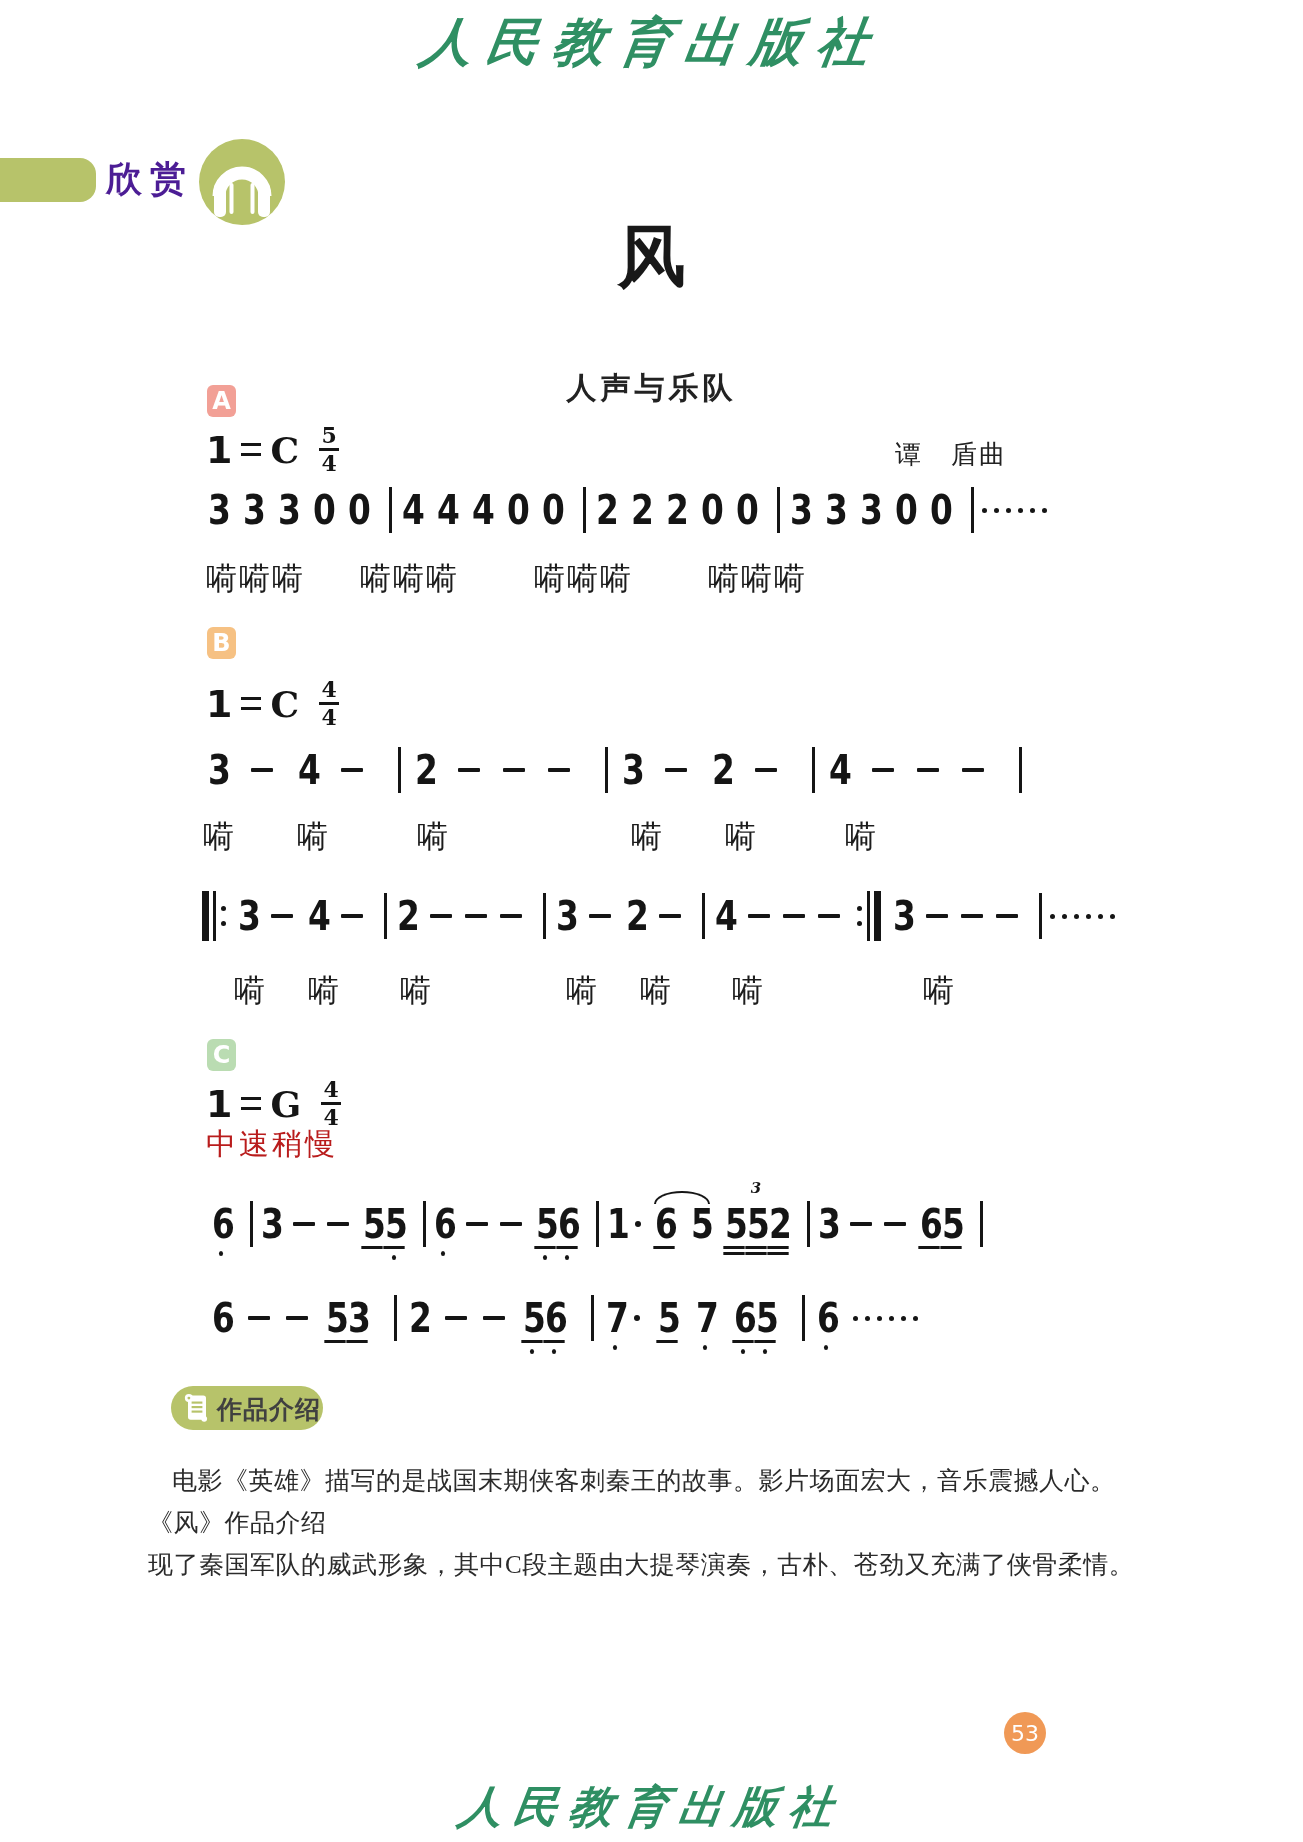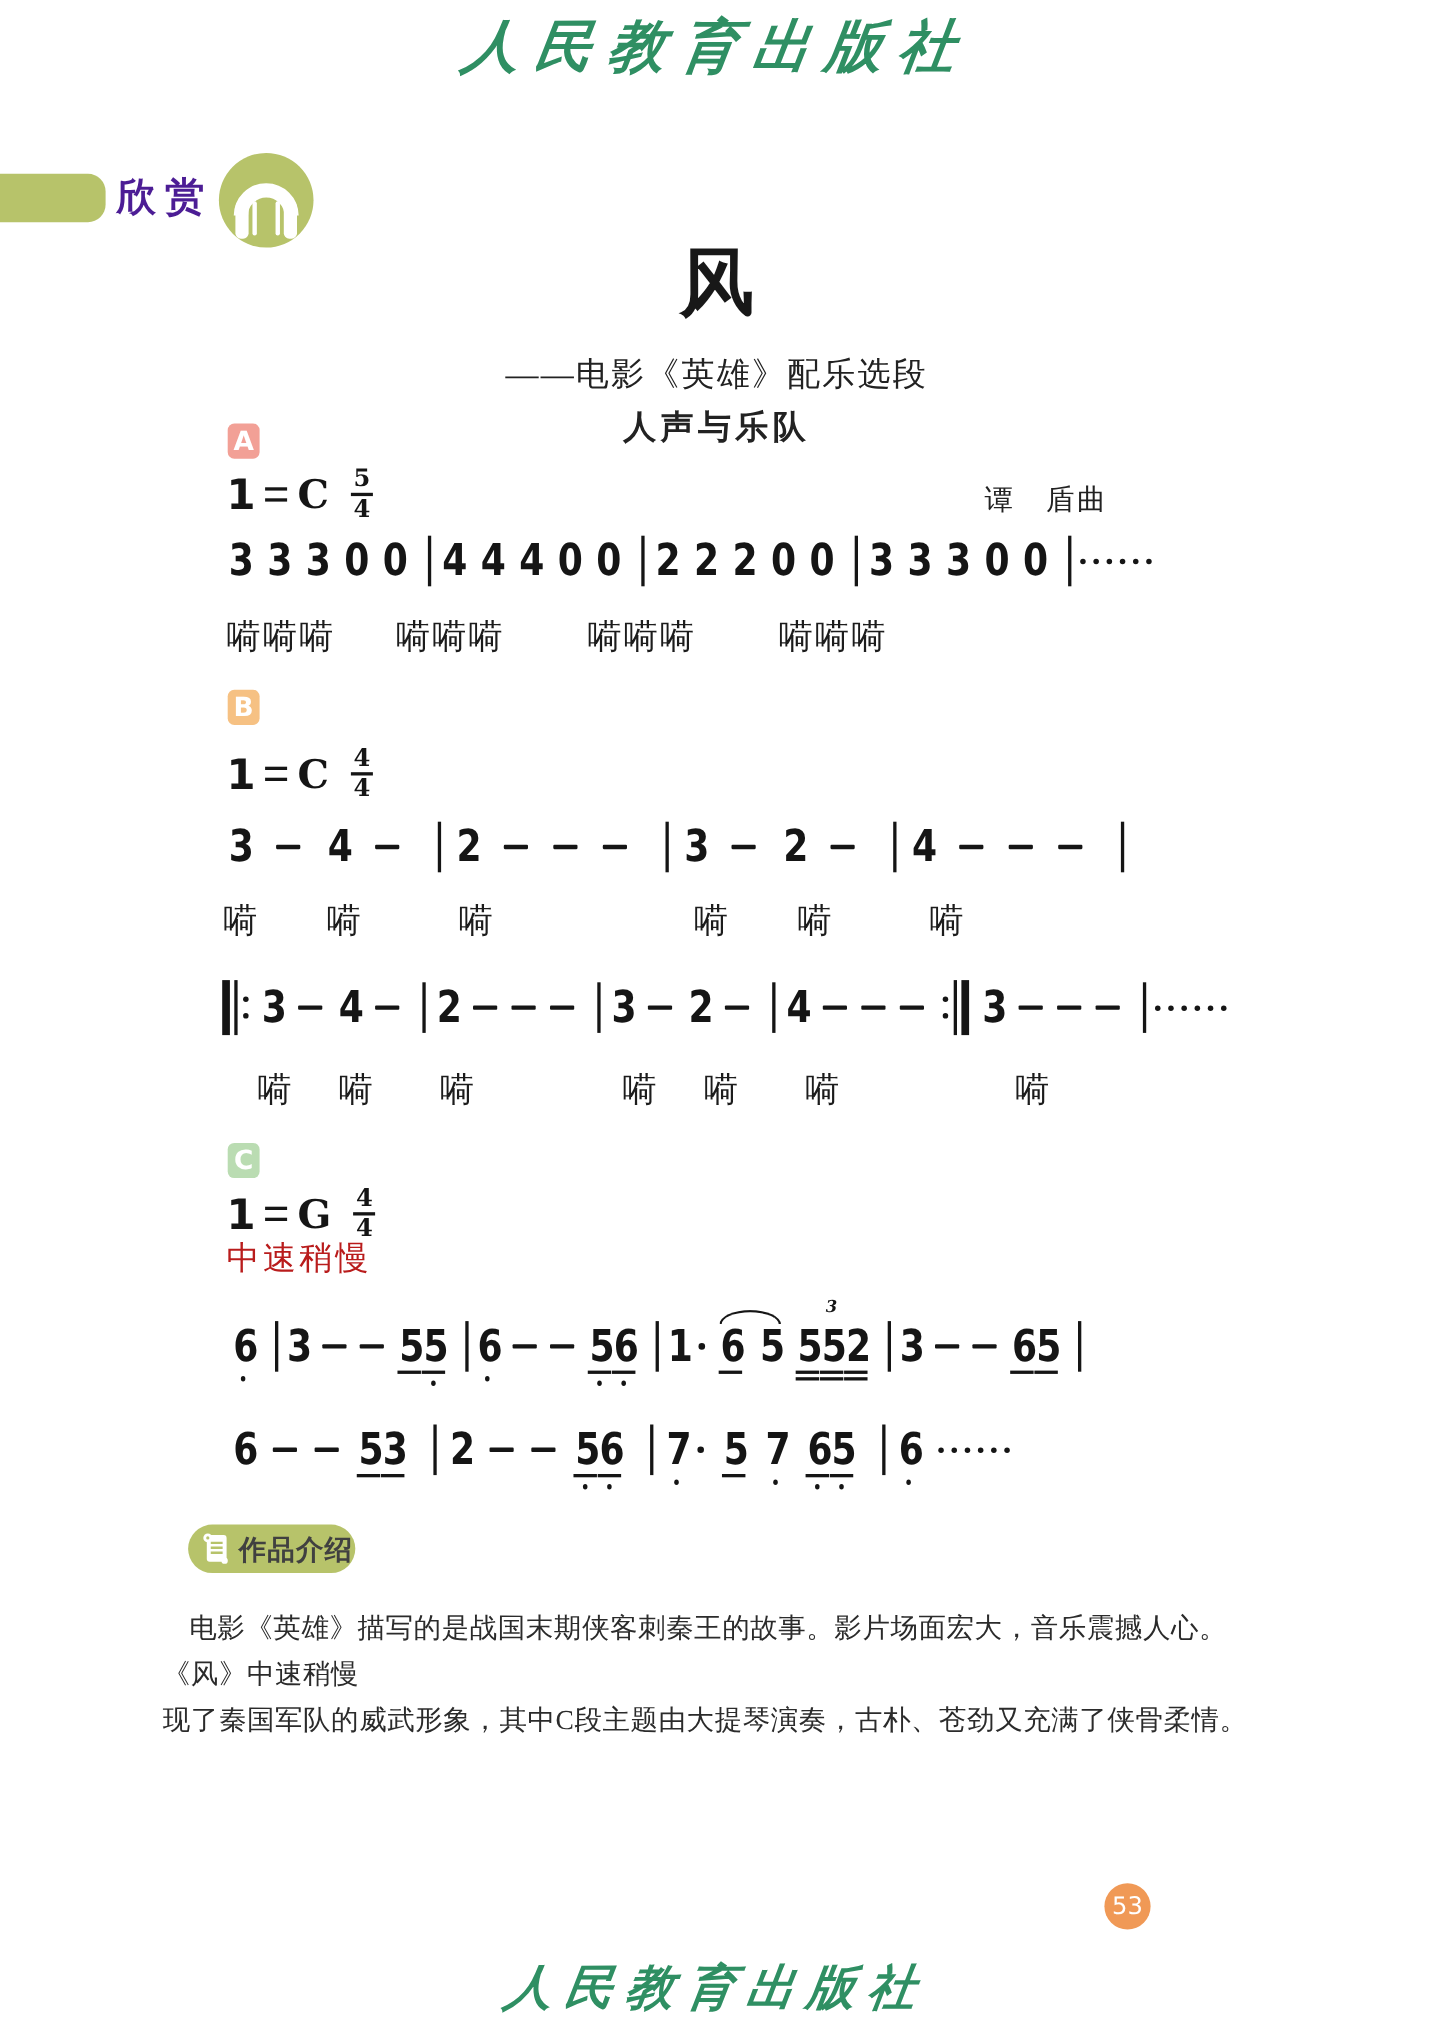--- a/index.html
+++ b/index.html
@@ -123,21 +123,20 @@
       <circle cx="44" cy="44" r="43" fill="#b7c36a"></circle>
       <path d="M21 58 a23 23 0 0 1 46 0" fill="none" stroke="#fff" stroke-width="13"></path>
       <rect x="16" y="45" width="12" height="34" rx="5" fill="#fff"></rect>
       <rect x="31.5" y="45" width="4" height="31" rx="2" fill="#fff"></rect>
       <rect x="60" y="45" width="12" height="34" rx="5" fill="#fff"></rect>
       <rect x="52.5" y="45" width="4" height="31" rx="2" fill="#fff"></rect>
     </svg>
   </div>
 
   <div class="song-title">风</div>
-  <div class="song-subtitle">——电影《英雄》配乐选段</div>
   <div class="ensemble">人声与乐队</div>
   <div class="composer">谭　盾曲</div>
 
   <div class="sec sec-a">A</div>
   <div class="keyrow key-a">
     <span class="kt">1</span>
     <span class="keq"></span>
     <span class="kmode">C</span>
     <span class="frac">
       <span class="fn">5</span>
@@ -535,21 +534,21 @@
       <rect x="10" y="6" width="20" height="27" rx="3" fill="#fff"></rect>
       <circle cx="11" cy="9" r="4.5" fill="#fff"></circle>
       <circle cx="11" cy="9" r="1.6" fill="#b7c36a"></circle>
       <line x1="14" y1="14" x2="26" y2="14" stroke="#b7c36a" stroke-width="2.4"></line>
       <line x1="14" y1="19" x2="26" y2="19" stroke="#b7c36a" stroke-width="2.4"></line>
       <line x1="14" y1="24" x2="26" y2="24" stroke="#b7c36a" stroke-width="2.4"></line>
       <circle cx="28" cy="32" r="3.2" fill="#fff"></circle>
     </svg>
     <span class="txt">作品介绍</span>
   </div>
-  <div class="intro-text">电影《英雄》描写的是战国末期侠客刺秦王的故事。影片场面宏大，音乐震撼人心。《风》中速稍慢
+  <div class="intro-text">电影《英雄》描写的是战国末期侠客刺秦王的故事。影片场面宏大，音乐震撼人心。《风》作品介绍
 现了秦国军队的威武形象，其中C段主题由大提琴演奏，古朴、苍劲又充满了侠骨柔情。</div>
 
   <div class="pagenum">
       <span>53</span>
     </div>
 
   <div class="logo logo-bottom"><span class="skew">人民教育出版社</span></div>
 
 </div>
 

